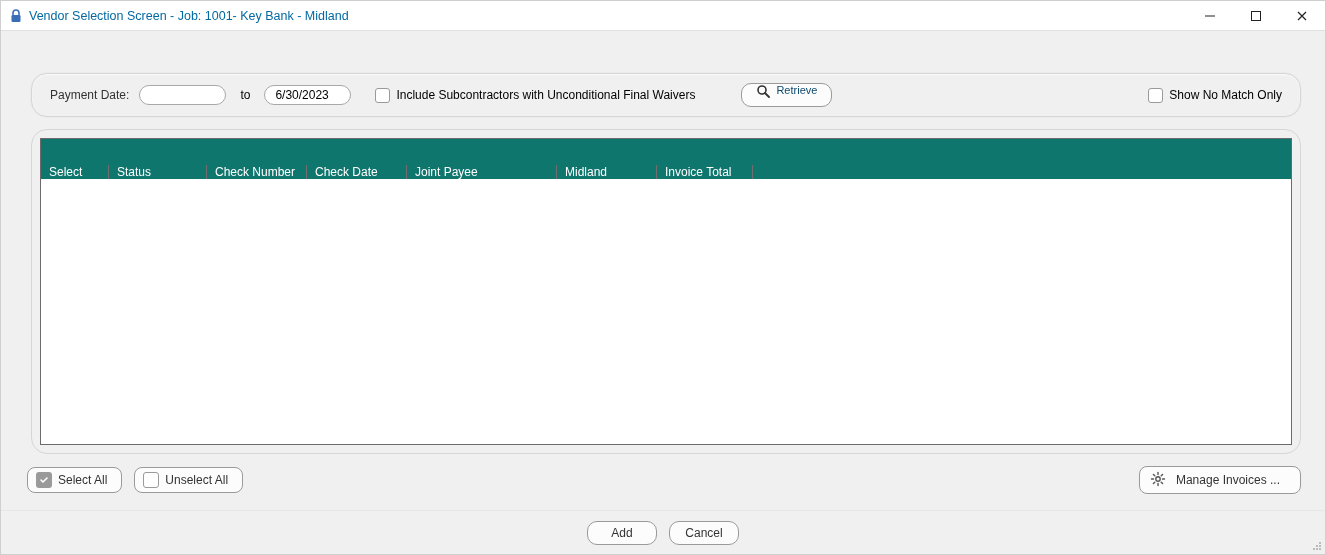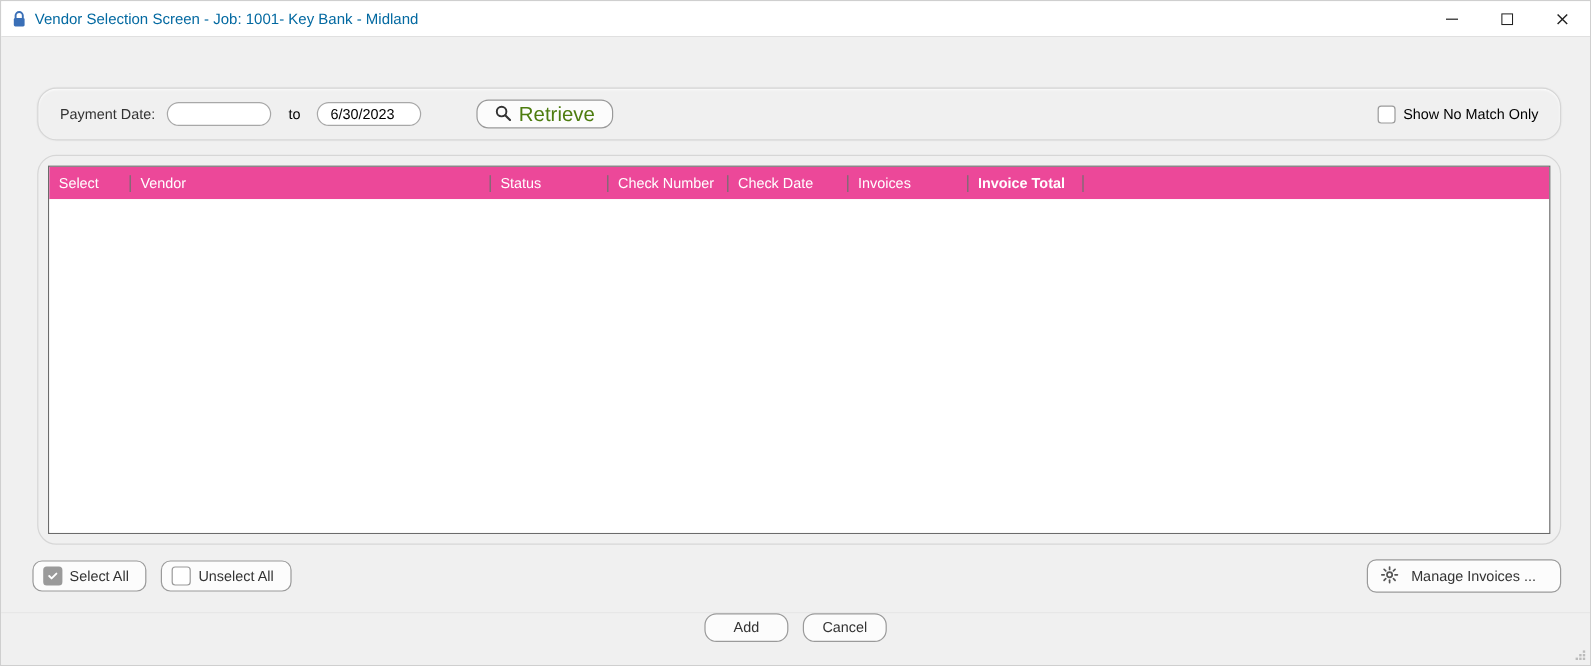--- a/index.html
+++ b/index.html
@@ -111,25 +111,25 @@
     gap: 6px;
     margin-left: 14px;
   }
   .btn {
     height: 24px;
     border: 1px solid #9a9a9a;
     border-radius: 10px;
     background: #fcfcfc;
     padding: 0 14px;
     display: inline-flex;
-    align-items: flex-end;
+    align-items: flex-start;
     gap: 6px;
     cursor: pointer;
-    color: #4d7c0f;
-    font-size: 17px;
+    color: #0c4a6e;
+    font-size: 11px;
   }
   .retrieve-btn { margin-left: 36px; }
   .right-group {
     margin-left: auto;
     display: flex;
     align-items: center;
     gap: 6px;
   }
 
   .grid-panel {
@@ -145,24 +145,24 @@
   }
   .grid {
     width: 100%;
     height: 100%;
     border: 1px solid #6b6b6b;
     background: #ffffff;
     overflow: hidden;
   }
   .grid-header {
     display: flex;
-    height: 27px;
-    background: #ec4899;
+    height: 40px;
+    background: #0f766e;
     color: #fff;
-    align-items: center;
+    align-items: flex-end;
   }
   .gh {
     border-right: 1px solid #6f6f6f;
     display: flex;
     align-items: center;
     padding: 0 8px;
     font-size: 12px;
     white-space: nowrap;
     overflow: hidden;
   }
@@ -225,21 +225,21 @@
 
   .footer {
     position: absolute;
     left: 0;
     right: 0;
     bottom: 0;
     height: 44px;
     background: #f0f0f0;
     border-top: 1px solid #e7e7e7;
     display: flex;
-    align-items: flex-start;
+    align-items: center;
     justify-content: center;
     gap: 12px;
   }
   .footer .fbtn {
     height: 24px;
     width: 70px;
     border: 1px solid #9a9a9a;
     border-radius: 10px;
     background: #fcfcfc;
     display: inline-flex;
@@ -291,20 +291,24 @@
   </div>
 
   <div class="client">
 
     <div class="filter-panel">
       <label>Payment Date:</label>
       <input class="date-input" value="" style="">
       <span class="to-text">to</span>
       <input class="date-input" value="6/30/2023" style="">
 
+      <div class="incsubs">
+        <span class="chk"></span>
+        <span>Include Subcontractors with Unconditional Final Waivers</span>
+      </div>
 
       <button class="btn retrieve-btn">
         <span>
           <svg width="14" height="14" viewBox="0 0 14 14">
             <circle cx="6" cy="6" r="4" fill="none" stroke="#333" stroke-width="1.6"></circle>
             <line x1="9" y1="9" x2="13" y2="13" stroke="#333" stroke-width="1.8" stroke-linecap="round"></line>
           </svg>
         </span>
         <span>Retrieve</span>
       </button>
@@ -312,26 +316,26 @@
       <div class="right-group">
         <span class="chk"></span>
         <span>Show No Match Only</span>
       </div>
     </div>
 
     <div class="grid-panel">
       <div class="grid">
         <div class="grid-header" id="grid-header">
             <div class="gh" style="width: 68px; flex: 0 0 68px;">Select</div>
-            <div class="gh" style="width: 300px; flex: 0 0 300px;">Vendor</div>
             <div class="gh" style="width: 98px; flex: 0 0 98px;">Status</div>
             <div class="gh" style="width: 100px; flex: 0 0 100px;">Check Number</div>
             <div class="gh" style="width: 100px; flex: 0 0 100px;">Check Date</div>
-            <div class="gh" style="width: 100px; flex: 0 0 100px;">Invoices</div>
-            <div class="gh" style="width: 96px; flex: 0 0 96px; font-weight: bold;">Invoice Total</div>
+            <div class="gh" style="width: 150px; flex: 0 0 150px;">Joint Payee</div>
+            <div class="gh" style="width: 100px; flex: 0 0 100px;">Midland</div>
+            <div class="gh" style="width: 96px; flex: 0 0 96px;">Invoice Total</div>
             <div class="gh" style="width: 28px; flex: 0 0 28px;"></div>
             <div class="gh" style="width: 40px; flex: 0 0 40px;"></div>
           </div>
         <div class="grid-body"></div>
       </div>
     </div>
 
     <div class="selection-bar">
       <button class="pillbtn">
         <span class="iconbox filled">

